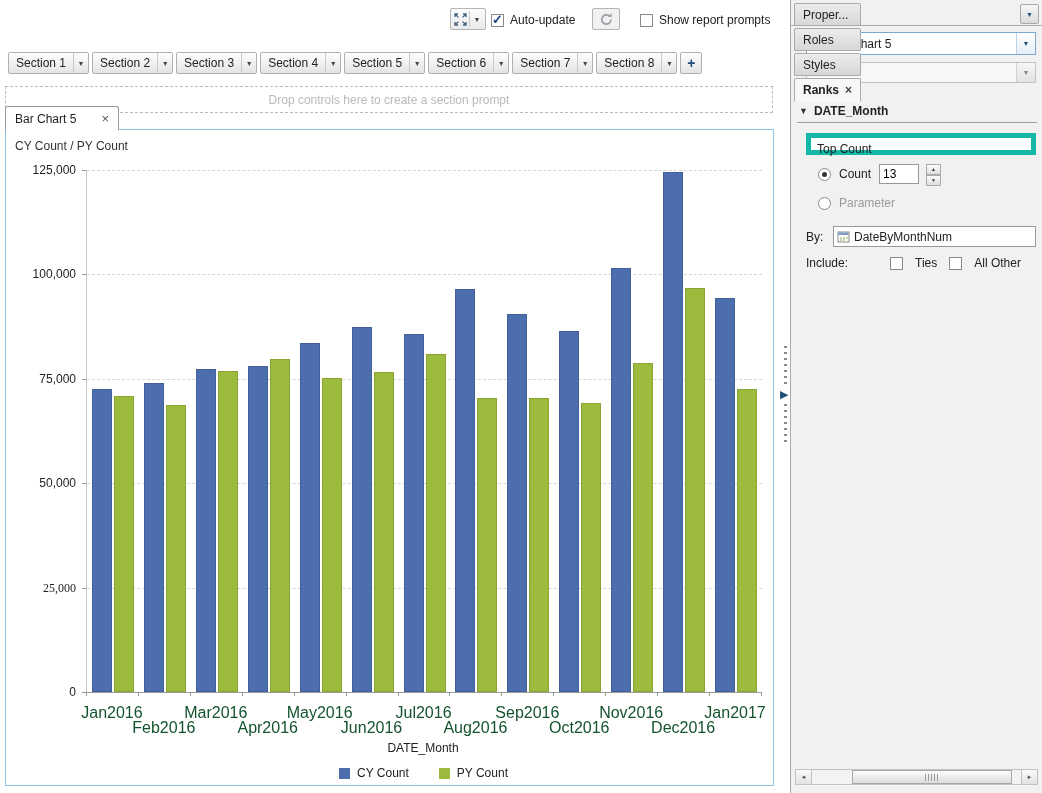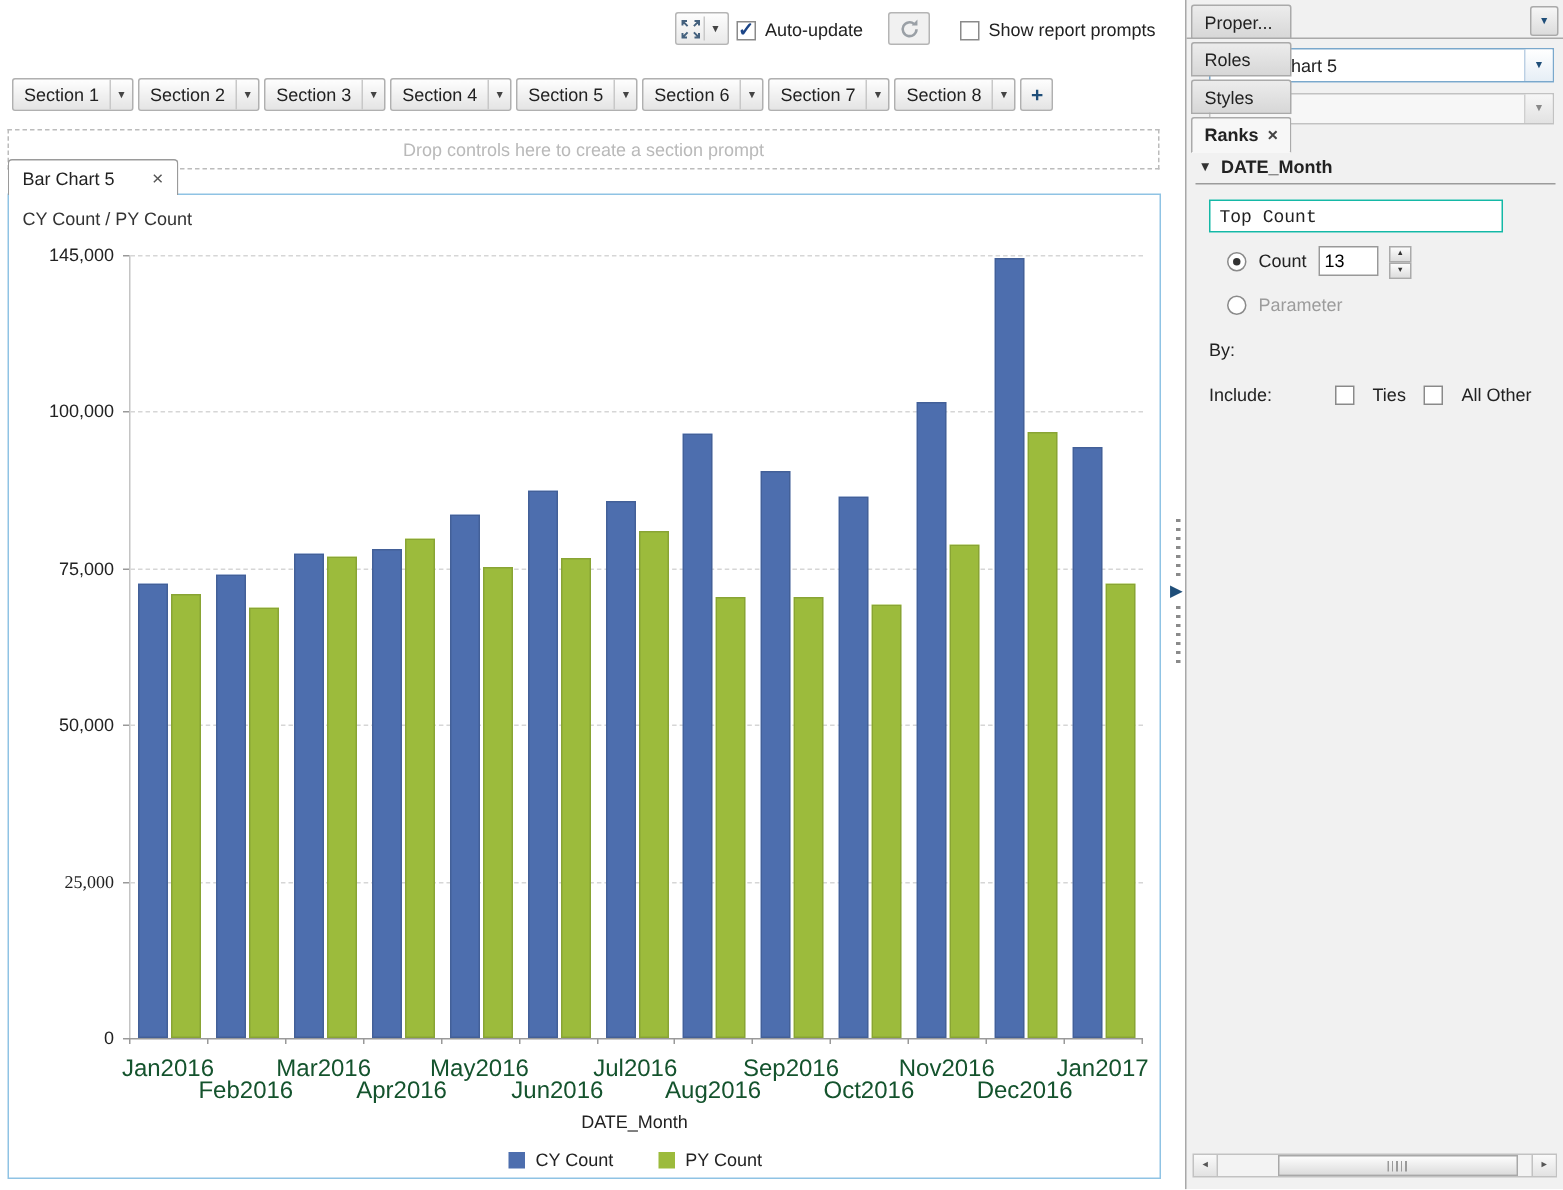--- a/index.html
+++ b/index.html
@@ -75,22 +75,22 @@
           color:#1f4e79;font-size:7px;background:linear-gradient(#ffffff,#e6eef6);}
   .sec-select{position:absolute;left:15px;top:62px;width:230px;height:21px;background:#f7f7f7;border:1px solid #c2c2c2;
               display:flex;align-items:center;box-sizing:border-box;}
   .sec-select .val{flex:1;}
   .dd-btn.gray{color:#888;border-left:1px solid #cfcfcf;background:linear-gradient(#f6f6f6,#e2e2e2);}
 
   .grp-header{position:absolute;left:8px;top:104px;display:flex;align-items:center;gap:6px;font-weight:bold;}
   .tri{font-size:9px;color:#333;}
   .grp-line{position:absolute;left:6px;top:122px;width:240px;border-top:1px solid #9c9c9c;}
 
-  .type-field{position:absolute;left:15px;top:133px;width:196px;height:22px;border:1px solid #14b8a6;background:#fff;
-              line-height:22px;padding-left:6px;box-sizing:border-box;font-family:Liberation Mono, monospace;}
+  .type-field{position:absolute;left:15px;top:133px;width:230px;height:22px;border:5px solid #14b8a6;background:#fff;
+              line-height:22px;padding-left:6px;box-sizing:border-box;}
 
   .count-row{position:absolute;left:27px;top:164px;display:flex;align-items:center;gap:8px;}
   .radio{width:13px;height:13px;border:1px solid #8a8a8a;border-radius:50%;background:#fff;box-sizing:border-box;position:relative;flex:none;}
   .radio.selected::after{content:"";position:absolute;left:3px;top:3px;width:5px;height:5px;border-radius:50%;background:#333;}
   .count-input{width:40px;height:20px;border:1px solid #999;padding:0 3px;font:inherit;box-sizing:border-box;background:#fff;}
   .spinner{display:flex;flex-direction:column;width:15px;height:20px;margin-left:-1px;}
   .spin-btn{flex:1;border:1px solid #aaa;background:linear-gradient(#fcfcfc,#ddd);font-size:5px;line-height:9px;text-align:center;color:#333;box-sizing:border-box;}
   .param-row{position:absolute;left:27px;top:196px;display:flex;align-items:center;gap:8px;color:#9c9c9c;}
 
   .by-row{position:absolute;left:15px;top:226px;width:230px;display:flex;align-items:center;}
@@ -193,21 +193,21 @@
         <div class="ylabel" style="top: 555px;">0</div>
         <div class="ytick" style="top: 562px;"></div>
         <div class="ylabel" style="top: 450.6px; font-family: Liberation Serif, serif;">25,000</div>
         <div class="ytick" style="top: 457.6px;"></div>
         <div class="ylabel" style="top: 346.2px;">50,000</div>
         <div class="ytick" style="top: 353.2px;"></div>
         <div class="ylabel" style="top: 241.8px;">75,000</div>
         <div class="ytick" style="top: 248.8px;"></div>
         <div class="ylabel" style="top: 137.4px;">100,000</div>
         <div class="ytick" style="top: 144.4px;"></div>
-        <div class="ylabel" style="top: 33px;">145,000</div>
+        <div class="ylabel" style="top: 33px;">125,000</div>
         <div class="ytick" style="top: 40px;"></div>
       </div>
     <div class="plot">
         <div class="gridline" style="top: 417.6px;"></div>
         <div class="gridline" style="top: 313.2px;"></div>
         <div class="gridline" style="top: 208.8px;"></div>
         <div class="gridline" style="top: 104.4px;"></div>
         <div class="gridline" style="top: 0px;"></div>
         <div class="bar" style="left: 4.96154px; height: 303px; background: rgb(77, 110, 174);"></div>
         <div class="bar" style="left: 26.9615px; height: 296px; background: rgb(156, 187, 60);"></div>
@@ -337,20 +337,30 @@
       </span>
     </div>
 
     <div class="param-row">
       <span class="radio"></span>
       <span>Parameter</span>
     </div>
 
     <div class="by-row">
       <span class="by-label">By:</span>
+      <span class="by-field">
+        <span style="display:flex;">
+          <svg width="13" height="13" viewBox="0 0 13 13">
+            <rect x="1" y="2" width="11" height="10" fill="#fff" stroke="#8a8a8a"></rect>
+            <rect x="1.5" y="2.5" width="10" height="2.5" fill="#7a9cc6"></rect>
+            <path d="M3 8h2M6 8h2M9 8h2M3 10h2M6 10h2" stroke="#8fae52" stroke-width="1.2"></path>
+          </svg>
+        </span>
+        <span>DateByMonthNum</span>
+      </span>
     </div>
 
     <div class="include-row">
       <span>Include:</span>
       <span class="gap"></span>
       <span class="checkbox"></span>
       <span>Ties</span>
       <span class="checkbox"></span>
       <span>All Other</span>
     </div>

